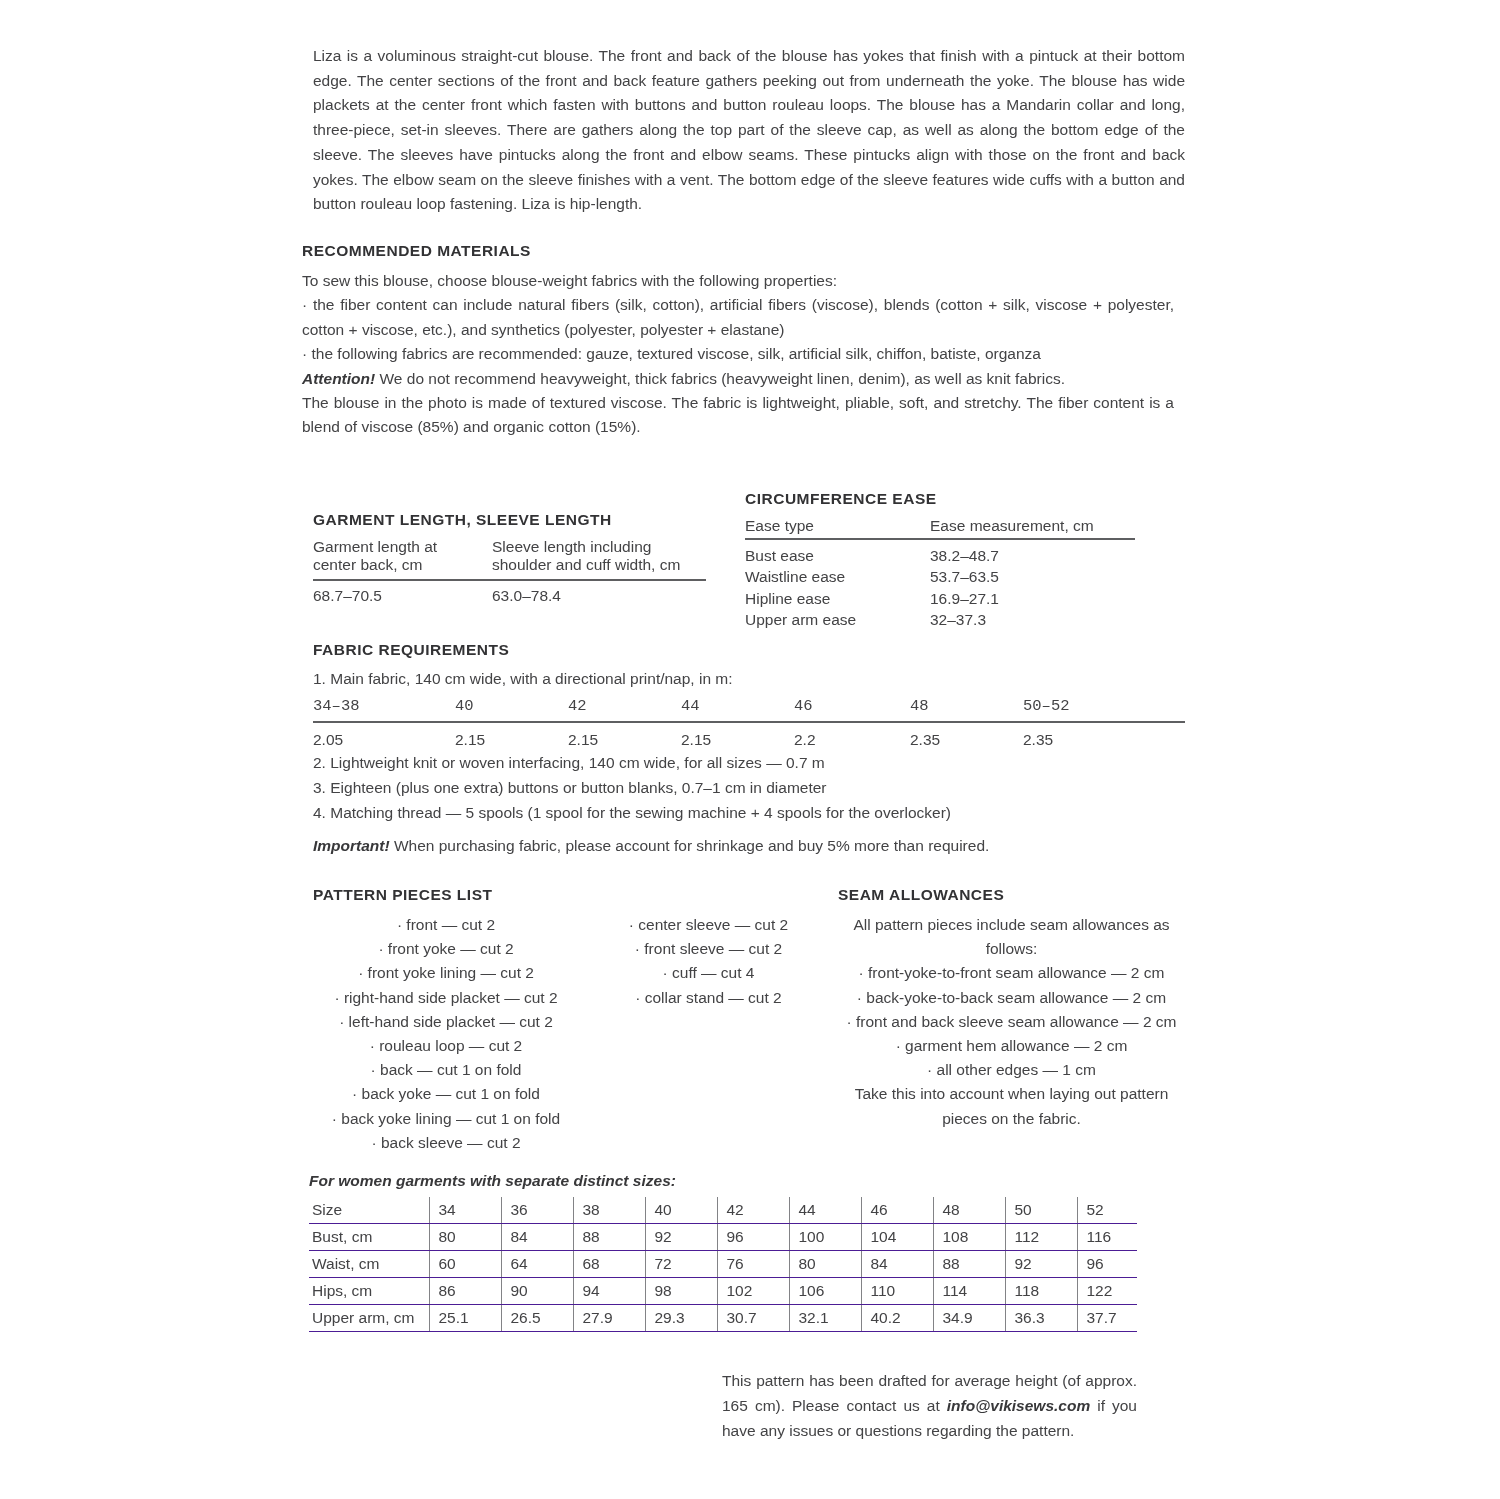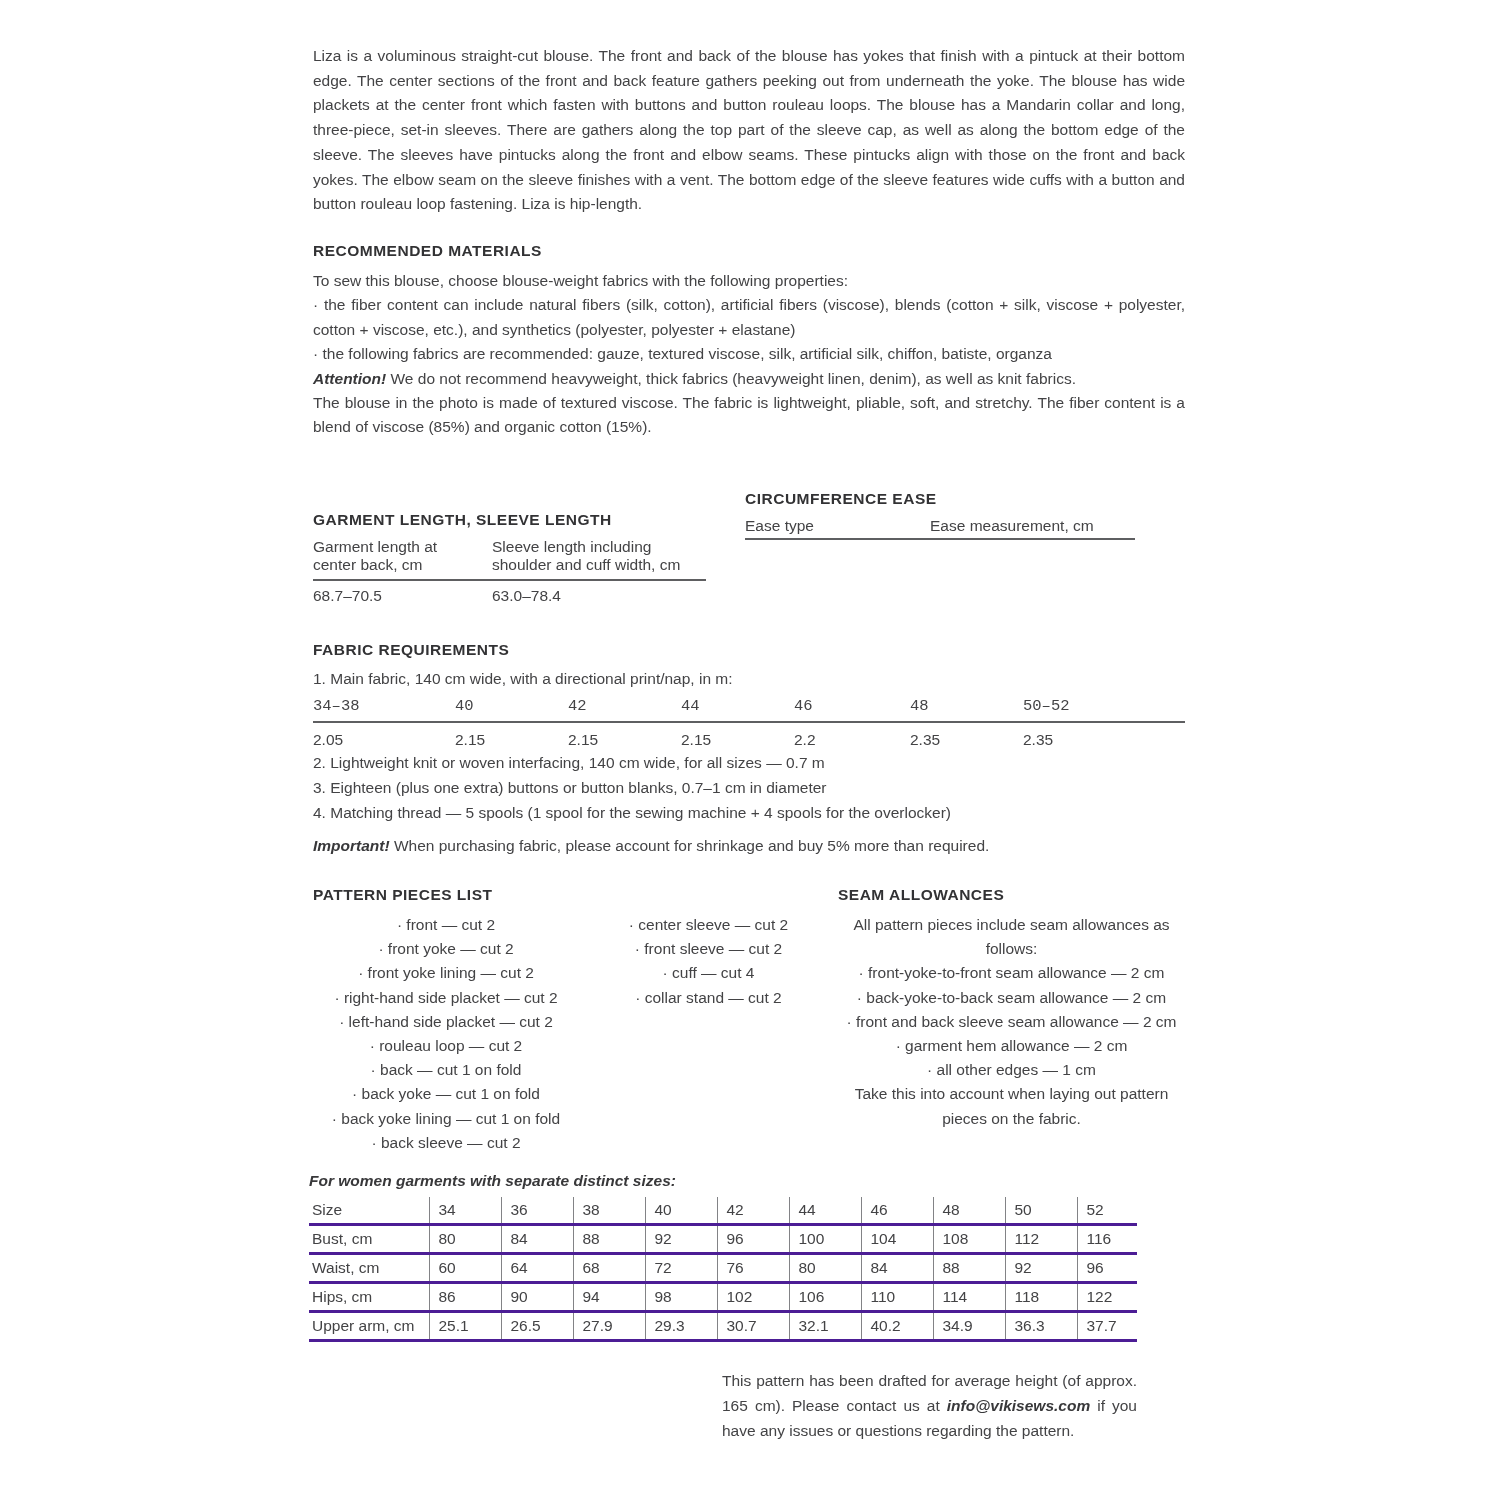--- a/index.html
+++ b/index.html
@@ -34,40 +34,40 @@
   .ease-grid{display:grid;grid-template-columns:185px 1fr;}
   .ease-grid .th{line-height:18px;}
   .ease-rows{display:grid;grid-template-columns:185px 1fr;line-height:21.3px;margin-top:5px;}
   
   .fab-grid{display:grid;grid-template-columns:142px 113px 113px 113px 116px 113px 1fr;line-height:20px;}
   .fab-vals{margin-top:7px;}
   .list-lines > div{line-height:24.2px;text-align:center;}
   
   table.sizes{border-collapse:collapse;table-layout:fixed;width:828px;margin-top:7px;}
   table.sizes td{
-    border-bottom:3px solid #4c1d95;
+    border-bottom:1px solid #4c1d95;
     height:26px;
     padding:0 0 0 9px;
     font-size:15.5px;color:#434345;
     vertical-align:middle;
     overflow:hidden;white-space:nowrap;
   }
   table.sizes td+td{border-left:1px solid #828386;}
   table.sizes td.lbl{padding-left:3px;}
   .caption{font-weight:700;font-style:italic;color:#38383a;}
   .footer{line-height:25.2px;}
 </style>
 </head>
 <body>
 
 <div class="page">
 
   <p class="abs body-txt justify" style="top:44px;left:313px;width:872px;line-height:24.7px;">Liza is a voluminous straight-cut blouse. The front and back of the blouse has yokes that finish with a pintuck at their bottom edge. The center sections of the front and back feature gathers peeking out from underneath the yoke. The blouse has wide plackets at the center front which fasten with buttons and button rouleau loops. The blouse has a Mandarin collar and long, three-piece, set-in sleeves. There are gathers along the top part of the sleeve cap, as well as along the bottom edge of the sleeve. The sleeves have pintucks along the front and elbow seams. These pintucks align with those on the front and back yokes. The elbow seam on the sleeve finishes with a vent. The bottom edge of the sleeve features wide cuffs with a button and button rouleau loop fastening. Liza is hip-length.</p>
 
-  <section class="abs" style="top:242px;left:313px;width:872px;">
+  <section class="abs" style="top:242px;left:302px;width:872px;">
     <h2>RECOMMENDED MATERIALS</h2>
     <div class="body-txt">
       <p>To sew this blouse, choose blouse-weight fabrics with the following properties:</p>
       <p class="justify">· the fiber content can include natural fibers (silk, cotton), artificial fibers (viscose), blends (cotton + silk, viscose + polyester, cotton + viscose, etc.), and synthetics (polyester, polyester + elastane)</p>
       <p class="justify">· the following fabrics are recommended: gauze, textured viscose, silk, artificial silk, chiffon, batiste, organza</p>
       <p class="justify"><span class="bi">Attention!</span><span> We do not recommend heavyweight, thick fabrics (heavyweight linen, denim), as well as knit fabrics.</span></p>
       <p class="justify">The blouse in the photo is made of textured viscose. The fabric is lightweight, pliable, soft, and stretchy. The fiber content is a blend of viscose (85%) and organic cotton (15%).</p>
     </div>
   </section>
 
@@ -84,20 +84,30 @@
         <div>63.0–78.4</div>
       </div>
     </div>
     <div style="flex:1;">
       <h2>CIRCUMFERENCE EASE</h2>
       <div class="ease-grid">
         <div class="th">Ease type</div>
         <div class="th">Ease measurement, cm</div>
       </div>
       <div class="rule" style="width:390px;margin-top:3px;"></div>
+      <div class="ease-rows">
+        <div>Bust ease</div>
+        <div>38.2–48.7</div>
+        <div>Waistline ease</div>
+        <div>53.7–63.5</div>
+        <div>Hipline ease</div>
+        <div>16.9–27.1</div>
+        <div>Upper arm ease</div>
+        <div>32–37.3</div>
+      </div>
     </div>
   </section>
 
   <section class="abs" style="top:641px;left:313px;width:872px;">
     <h2>FABRIC REQUIREMENTS</h2>
     <p style="line-height:22px;">1. Main fabric, 140 cm wide, with a directional print/nap, in m:</p>
     <div class="fab-grid" style="margin-top:6px;font-family:Liberation Mono, monospace;">
       <div>34–38</div>
       <div>40</div>
       <div>42</div>

